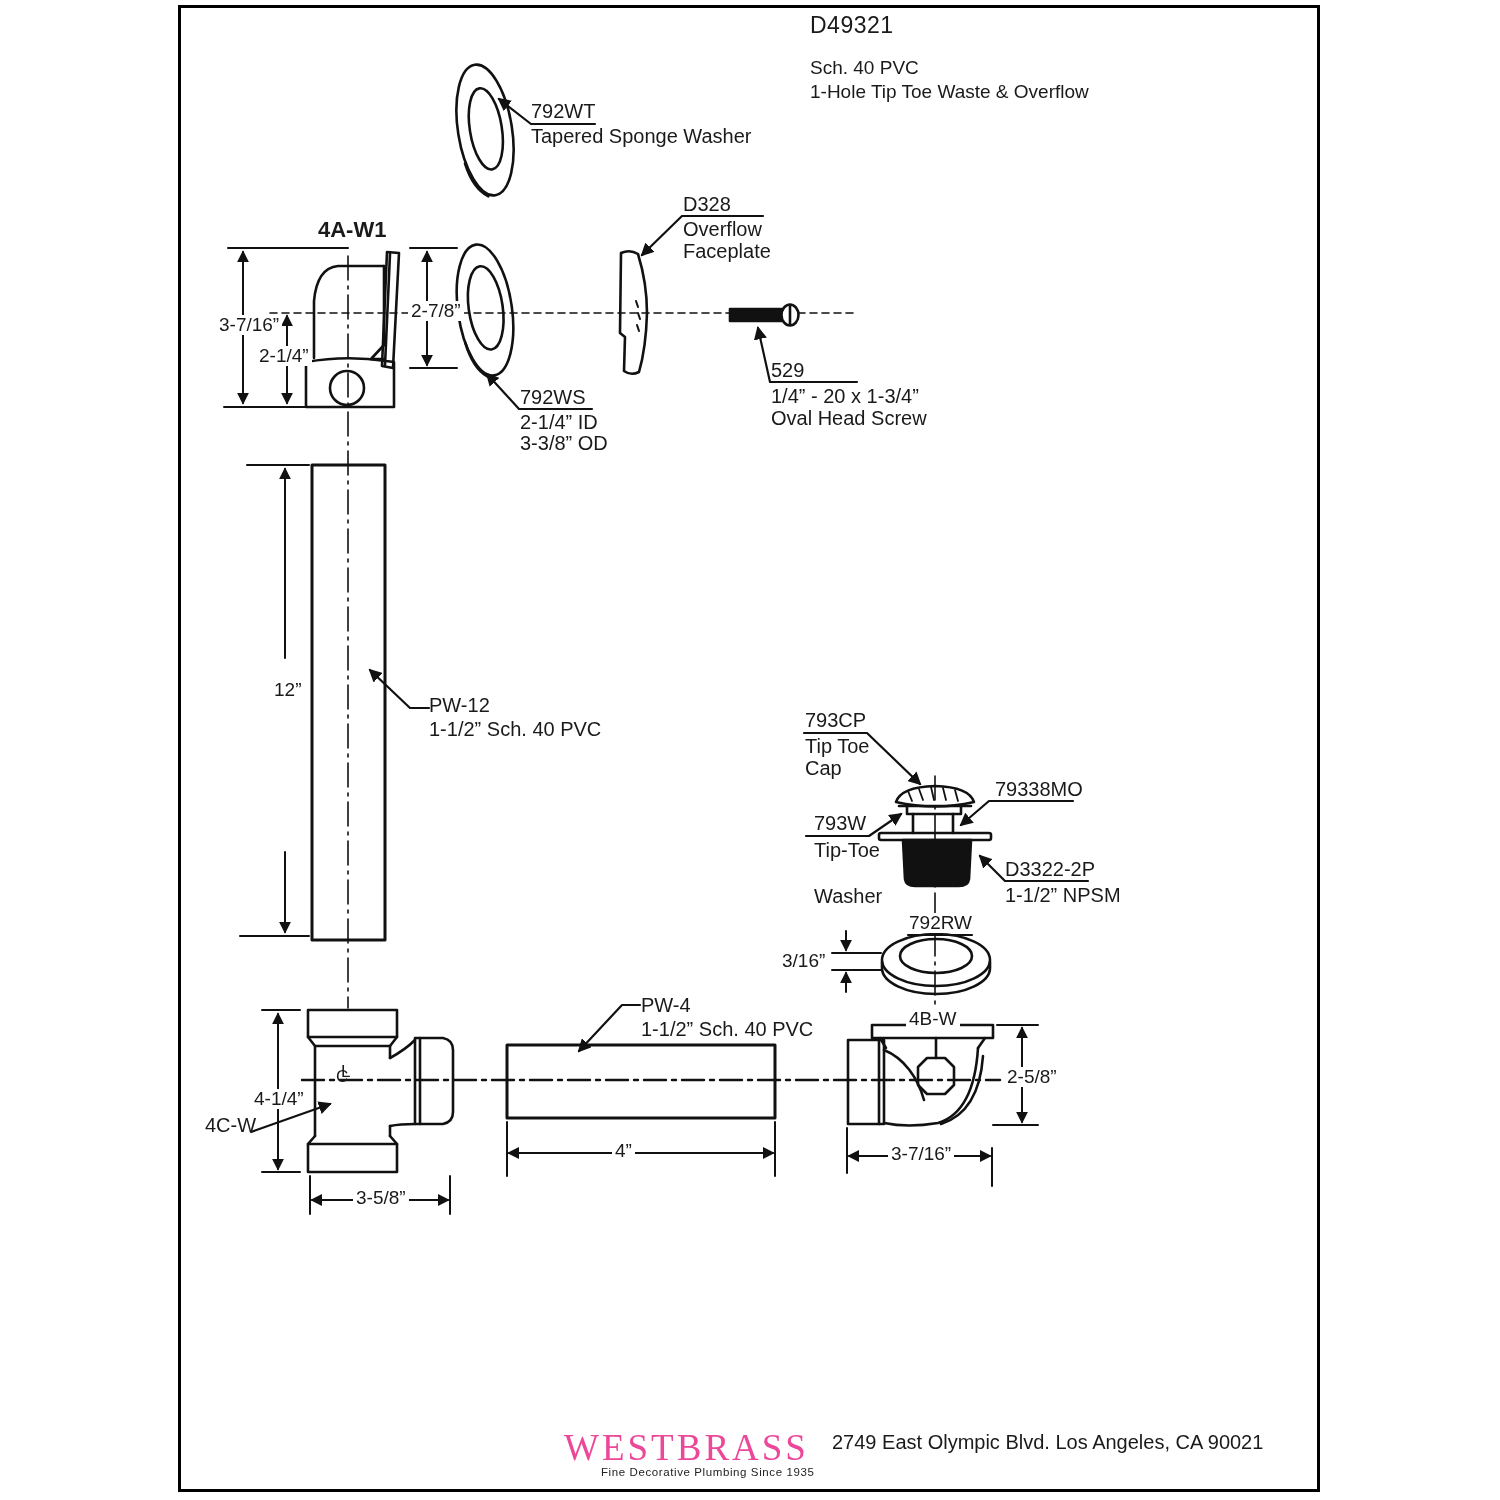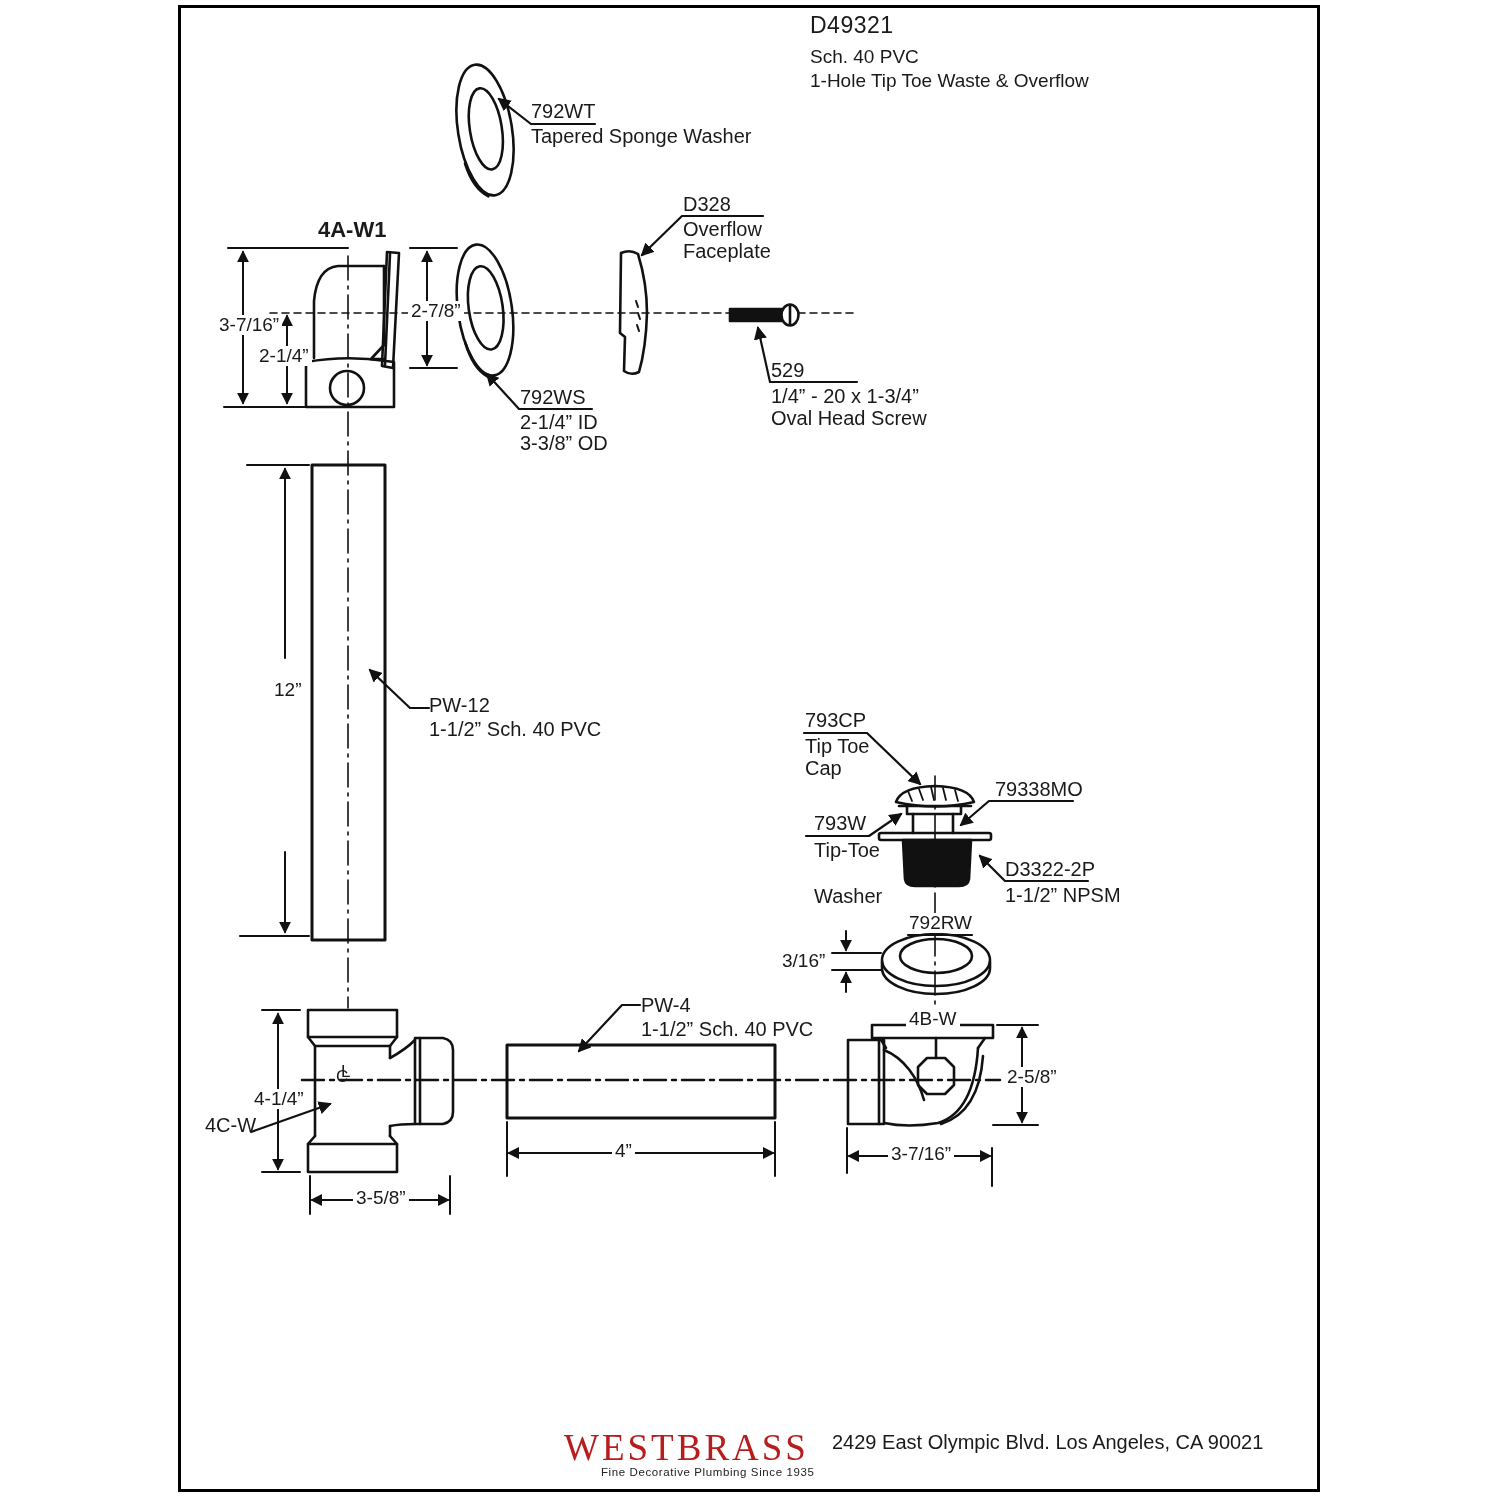--- a/index.html
+++ b/index.html
@@ -6,24 +6,24 @@
   body{width:1500px;height:1500px;position:relative;overflow:hidden;
        font-family:"Liberation Sans",sans-serif;color:#1a1a1a;}
   .page{position:absolute;left:178px;top:5px;width:1136px;height:1481px;
         border:3.5px solid #000;background:#fff;}
   svg.art{position:absolute;left:0;top:0;z-index:1;}
   .lbl{position:absolute;z-index:2;font-size:20px;line-height:21px;white-space:nowrap;}
   .big{font-size:22px;font-weight:bold;}
   .dim{position:absolute;z-index:3;font-size:19px;line-height:20px;background:#fff;
        padding:0 3px;white-space:nowrap;}
   .hdr{position:absolute;left:810px;top:12px;z-index:2;}
-  .hdr .model{font-size:23px;letter-spacing:.5px;margin-bottom:6px;}
+  .hdr .model{font-size:23px;letter-spacing:.5px;margin-bottom:17px;}
   .hdr .sub{font-size:19px;line-height:24px;}
   .brand{position:absolute;left:564px;top:1426px;z-index:2;
-         font-family:"Liberation Serif",serif;font-size:37px;letter-spacing:3px;color:#b91c1c;}
+         font-family:"Liberation Serif",serif;font-size:37px;letter-spacing:3px;color:#ec4899;}
   .tagline{position:absolute;left:601px;top:1466px;z-index:2;font-size:11.5px;
            letter-spacing:.6px;color:#222;}
   .addr{position:absolute;left:832px;top:1430px;z-index:2;font-size:20px;line-height:25px;}
   .clsym{position:absolute;left:336px;top:1064px;z-index:2;width:20px;height:24px;font-size:17px;}
   .clsym span{position:absolute;}
   .clsym .c{left:0;top:3px;}
   .clsym .l{left:5px;top:-2px;}
 </style>
 </head>
 <body>
@@ -239,14 +239,14 @@
   <span class="l">L</span>
 </div>
 
 <div class="lbl" style="left:641px;top:995px">PW-4</div>
 <div class="lbl" style="left:641px;top:1019px">1-1/2” Sch. 40 PVC</div>
 <div class="dim" style="left:612px;top:1141px">4”</div>
 
 <div class="brand">WESTBRASS</div>
 <div class="tagline">Fine Decorative Plumbing Since 1935</div>
 <div class="addr">
-  <div>2429 East Olympic Blvd. Los Angeles, CA  90021</div>
+  <div>2749 East Olympic Blvd. Los Angeles, CA  90021</div>
 </div>
 
 </body></html>

